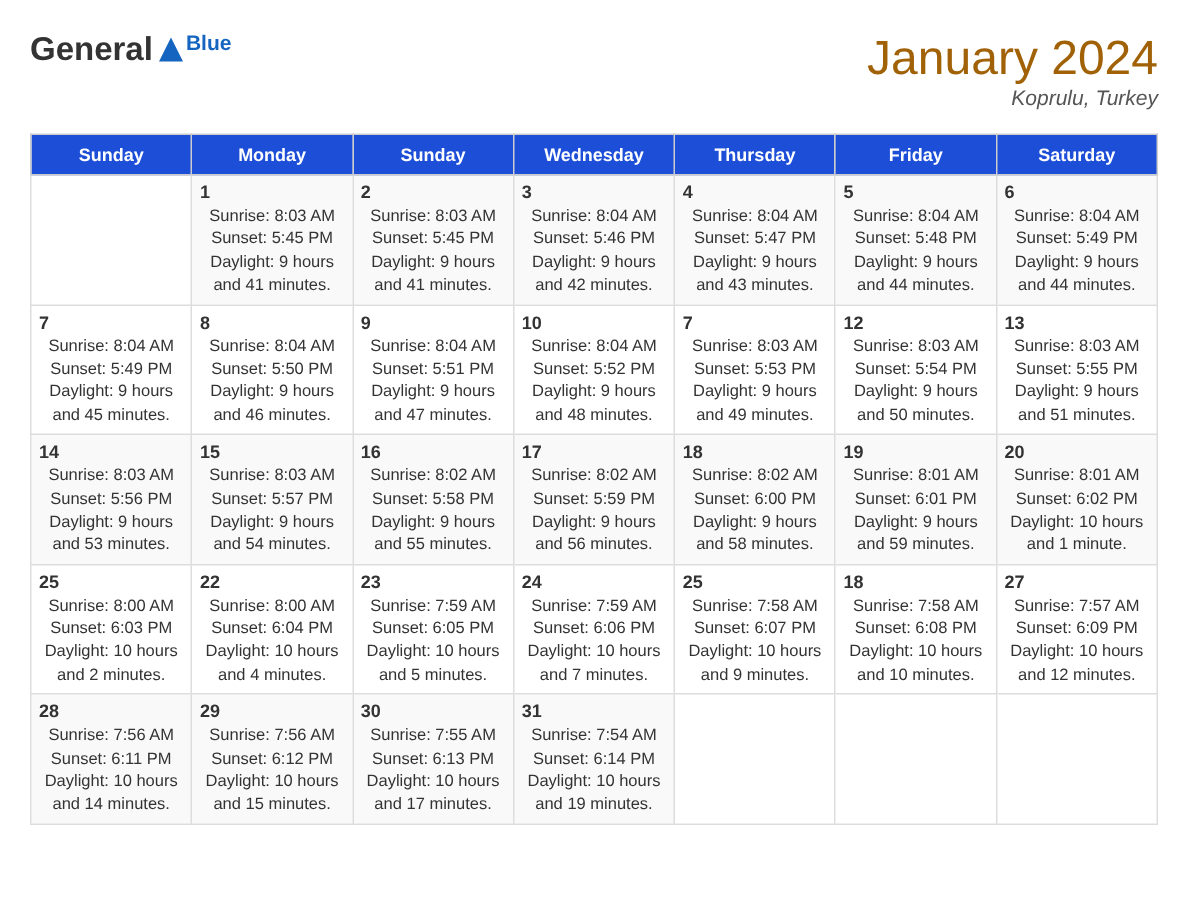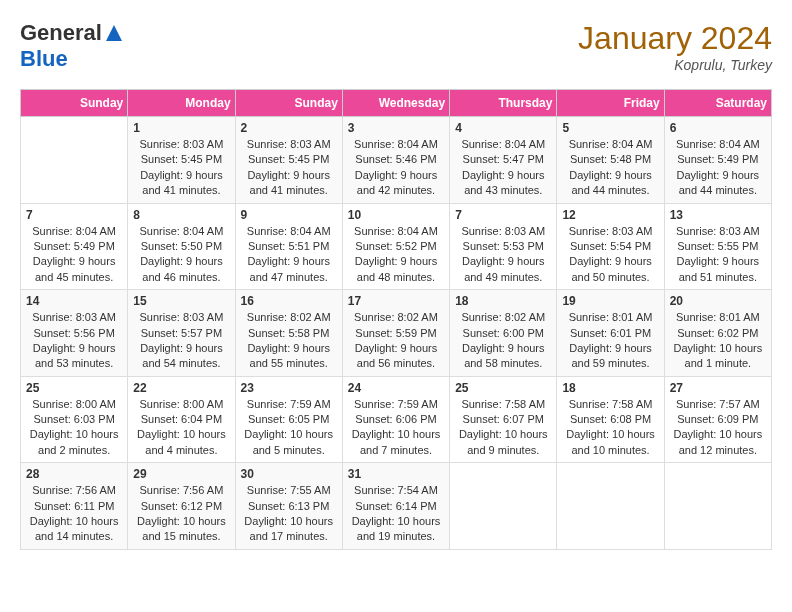--- a/index.html
+++ b/index.html
@@ -11,21 +11,21 @@
       padding: 20px;
     }
     .header-area {
       display: flex;
       justify-content: space-between;
       align-items: flex-start;
       margin-bottom: 16px;
     }
     .logo {
       display: flex;
-      flex-direction: column;
+      flex-direction: row;
       align-items: flex-start;
     }
     .logo-line {
       display: flex;
       align-items: center;
       gap: 2px;
     }
     .title-area {
       text-align: right;
     }
@@ -38,24 +38,24 @@
       font-size: 14px;
       color: #555;
       font-style: italic;
     }
     .calendar {
       width: 100%;
       border-collapse: collapse;
       font-size: 11px;
     }
     .calendar thead th {
-      background: #ec4899;
+      background: #1d4ed8;
       color: #fff;
       padding: 6px 4px;
-      text-align: right;
+      text-align: center;
       font-size: 12px;
       font-weight: bold;
       border: 1px solid #ccc;
     }
     .calendar tbody tr {
       border: 1px solid #ccc;
     }
     .calendar tbody td {
       vertical-align: top;
       padding: 4px 5px;
@@ -91,21 +91,21 @@
 
 <div class="header-area">
   <div class="logo">
     <div class="logo-line">
       <span style="font-size:22px;font-weight:bold;color:#333;">General</span>
       <svg width="20" height="20" viewBox="0 0 20 20">
         <polygon points="10,2 18,18 2,18" fill="#1565c0"></polygon>
       </svg>
     </div>
     <div>
-      <span style="font-size:22px;font-weight:bold;color:#1565c0;">Blue</span>
+      <span style="font-size:14px;font-weight:bold;color:#1565c0;">Blue</span>
     </div>
   </div>
   <div class="title-area">
     <div class="month-title">January 2024</div>
     <div class="location-title">Koprulu, Turkey</div>
   </div>
 </div>
 
 <table class="calendar">
   <thead>

